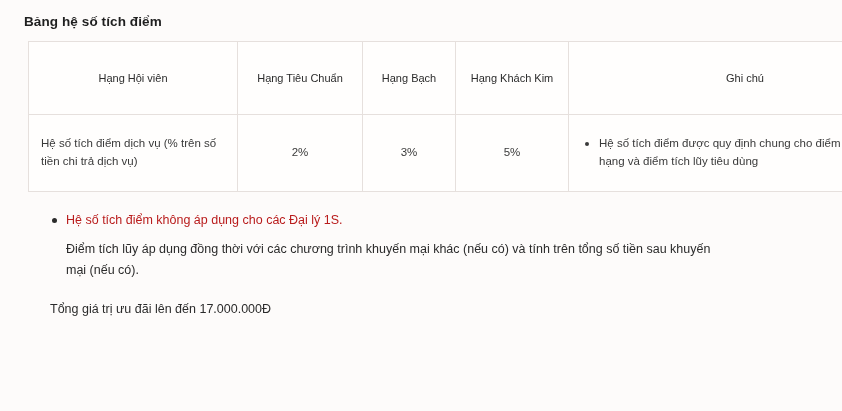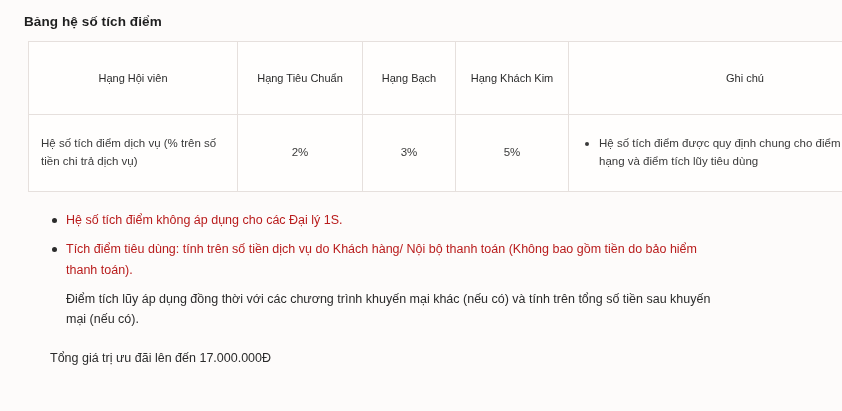--- a/index.html
+++ b/index.html
@@ -147,20 +147,19 @@
           <ul class="note-list">
             <li>Hệ số tích điểm được quy định chung cho điểm tích lũy xét hạng và điểm tích lũy tiêu dùng</li>
           </ul>
         </td>
       </tr>
     </tbody>
   </table>
 
   <ul class="bullets">
     <li>Hệ số tích điểm không áp dụng cho các Đại lý 1S.</li>
-    <li>Tích điểm tiêu dùng: tính trên số tiền dịch vụ do Khách hàng/ Nội bộ thanh toán (Không bao gồm tiền do bảo hiểm thanh toán).</li>
   </ul>
 
   <p class="paragraph">Điểm tích lũy áp dụng đồng thời với các chương trình khuyến mại khác (nếu có) và tính trên tổng số tiền sau khuyến mại (nếu có).</p>
 
   <p class="total-line">Tổng giá trị ưu đãi lên đến 17.000.000Đ</p>
 
 </div>
 
 </body></html>

